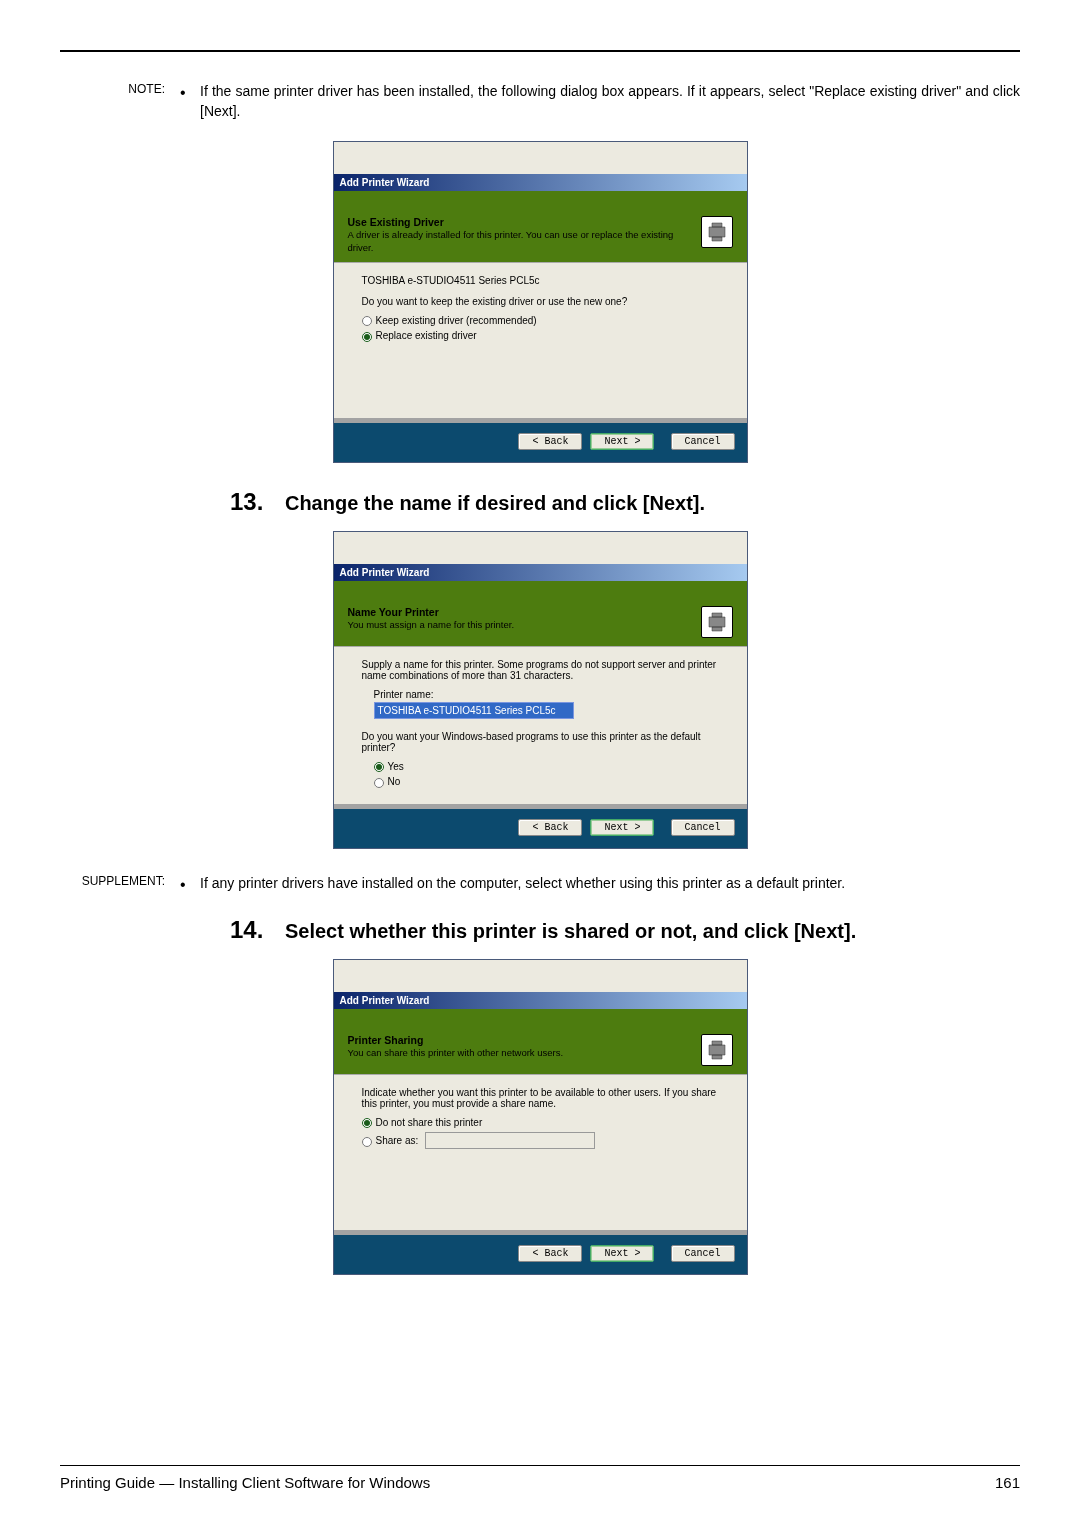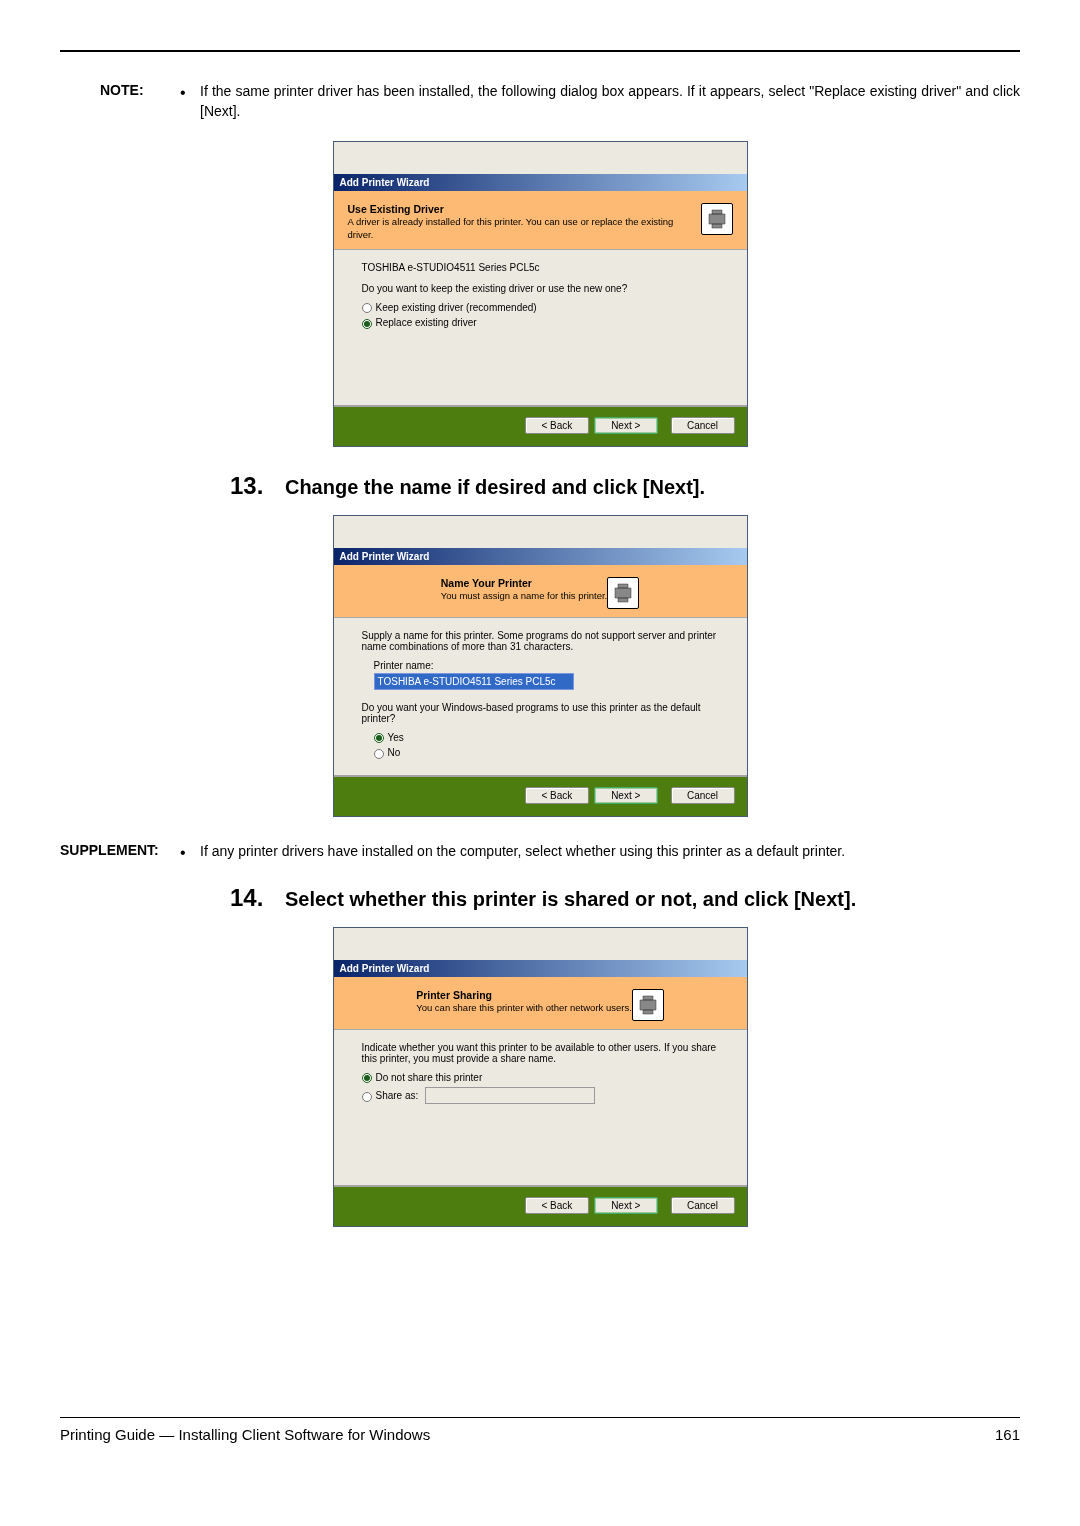--- a/index.html
+++ b/index.html
@@ -18,24 +18,23 @@
     border-top: 2px solid #000;
     margin-bottom: 30px;
   }
   .note-block {
     display: flex;
     margin-bottom: 20px;
     margin-left: 40px;
   }
   .note-label {
     width: 80px;
-    font-size: 14px;
-    text-align: left;
+    font-size: 12px;
+    text-align: right;
     padding-right: 15px;
-    font-weight: bold;
   }
   .bullet-col {
     width: 20px;
     font-size: 16px;
     line-height: 1.4;
   }
   .note-text {
     font-size: 14px;
     line-height: 1.4;
     flex: 1;
@@ -54,26 +53,26 @@
   }
   .dialog-title {
     background: linear-gradient(to right, #0a246a, #a6caf0);
     color: #fff;
     padding: 3px 6px;
     font-weight: bold;
     font-size: 10px;
     margin-top: 32px;
   }
   .dialog-header {
-    background: #fdba74;
-    padding: 12px 14px 8px 14px;
+    background: #4d7c0f;
+    padding: 25px 14px 8px 14px;
     border-bottom: 1px solid #aaa;
     display: flex;
     align-items: flex-start;
-    justify-content: center;
+    justify-content: space-between;
   }
   .dialog-header-text b {
     font-size: 10.5px;
   }
   .dialog-header-text .sub {
     font-size: 9.5px;
     margin-top: 1px;
     line-height: 1.3;
   }
   .header-icon {
@@ -123,24 +122,25 @@
   .sharefield {
     border: 1px solid #999;
     background: #eceae0;
     padding: 2px 3px;
     font-size: 10px;
     width: 170px;
     display: inline-block;
     margin-left: 4px;
   }
   .dialog-footer {
-    background: #4d7c0f;
+    background: #0c4a6e;
     padding: 10px 12px 12px 12px;
-    border-top: 2px solid #a3a3a3;
+    border-top: 5px solid #a3a3a3;
     text-align: right;
+    font-family: Liberation Mono, monospace;
   }
   .dlg-btn {
     display: inline-block;
     border: 1px solid #888;
     background: #eceae0;
     font-size: 10px;
     padding: 2px 0;
     width: 64px;
     text-align: center;
     border-radius: 2px;

